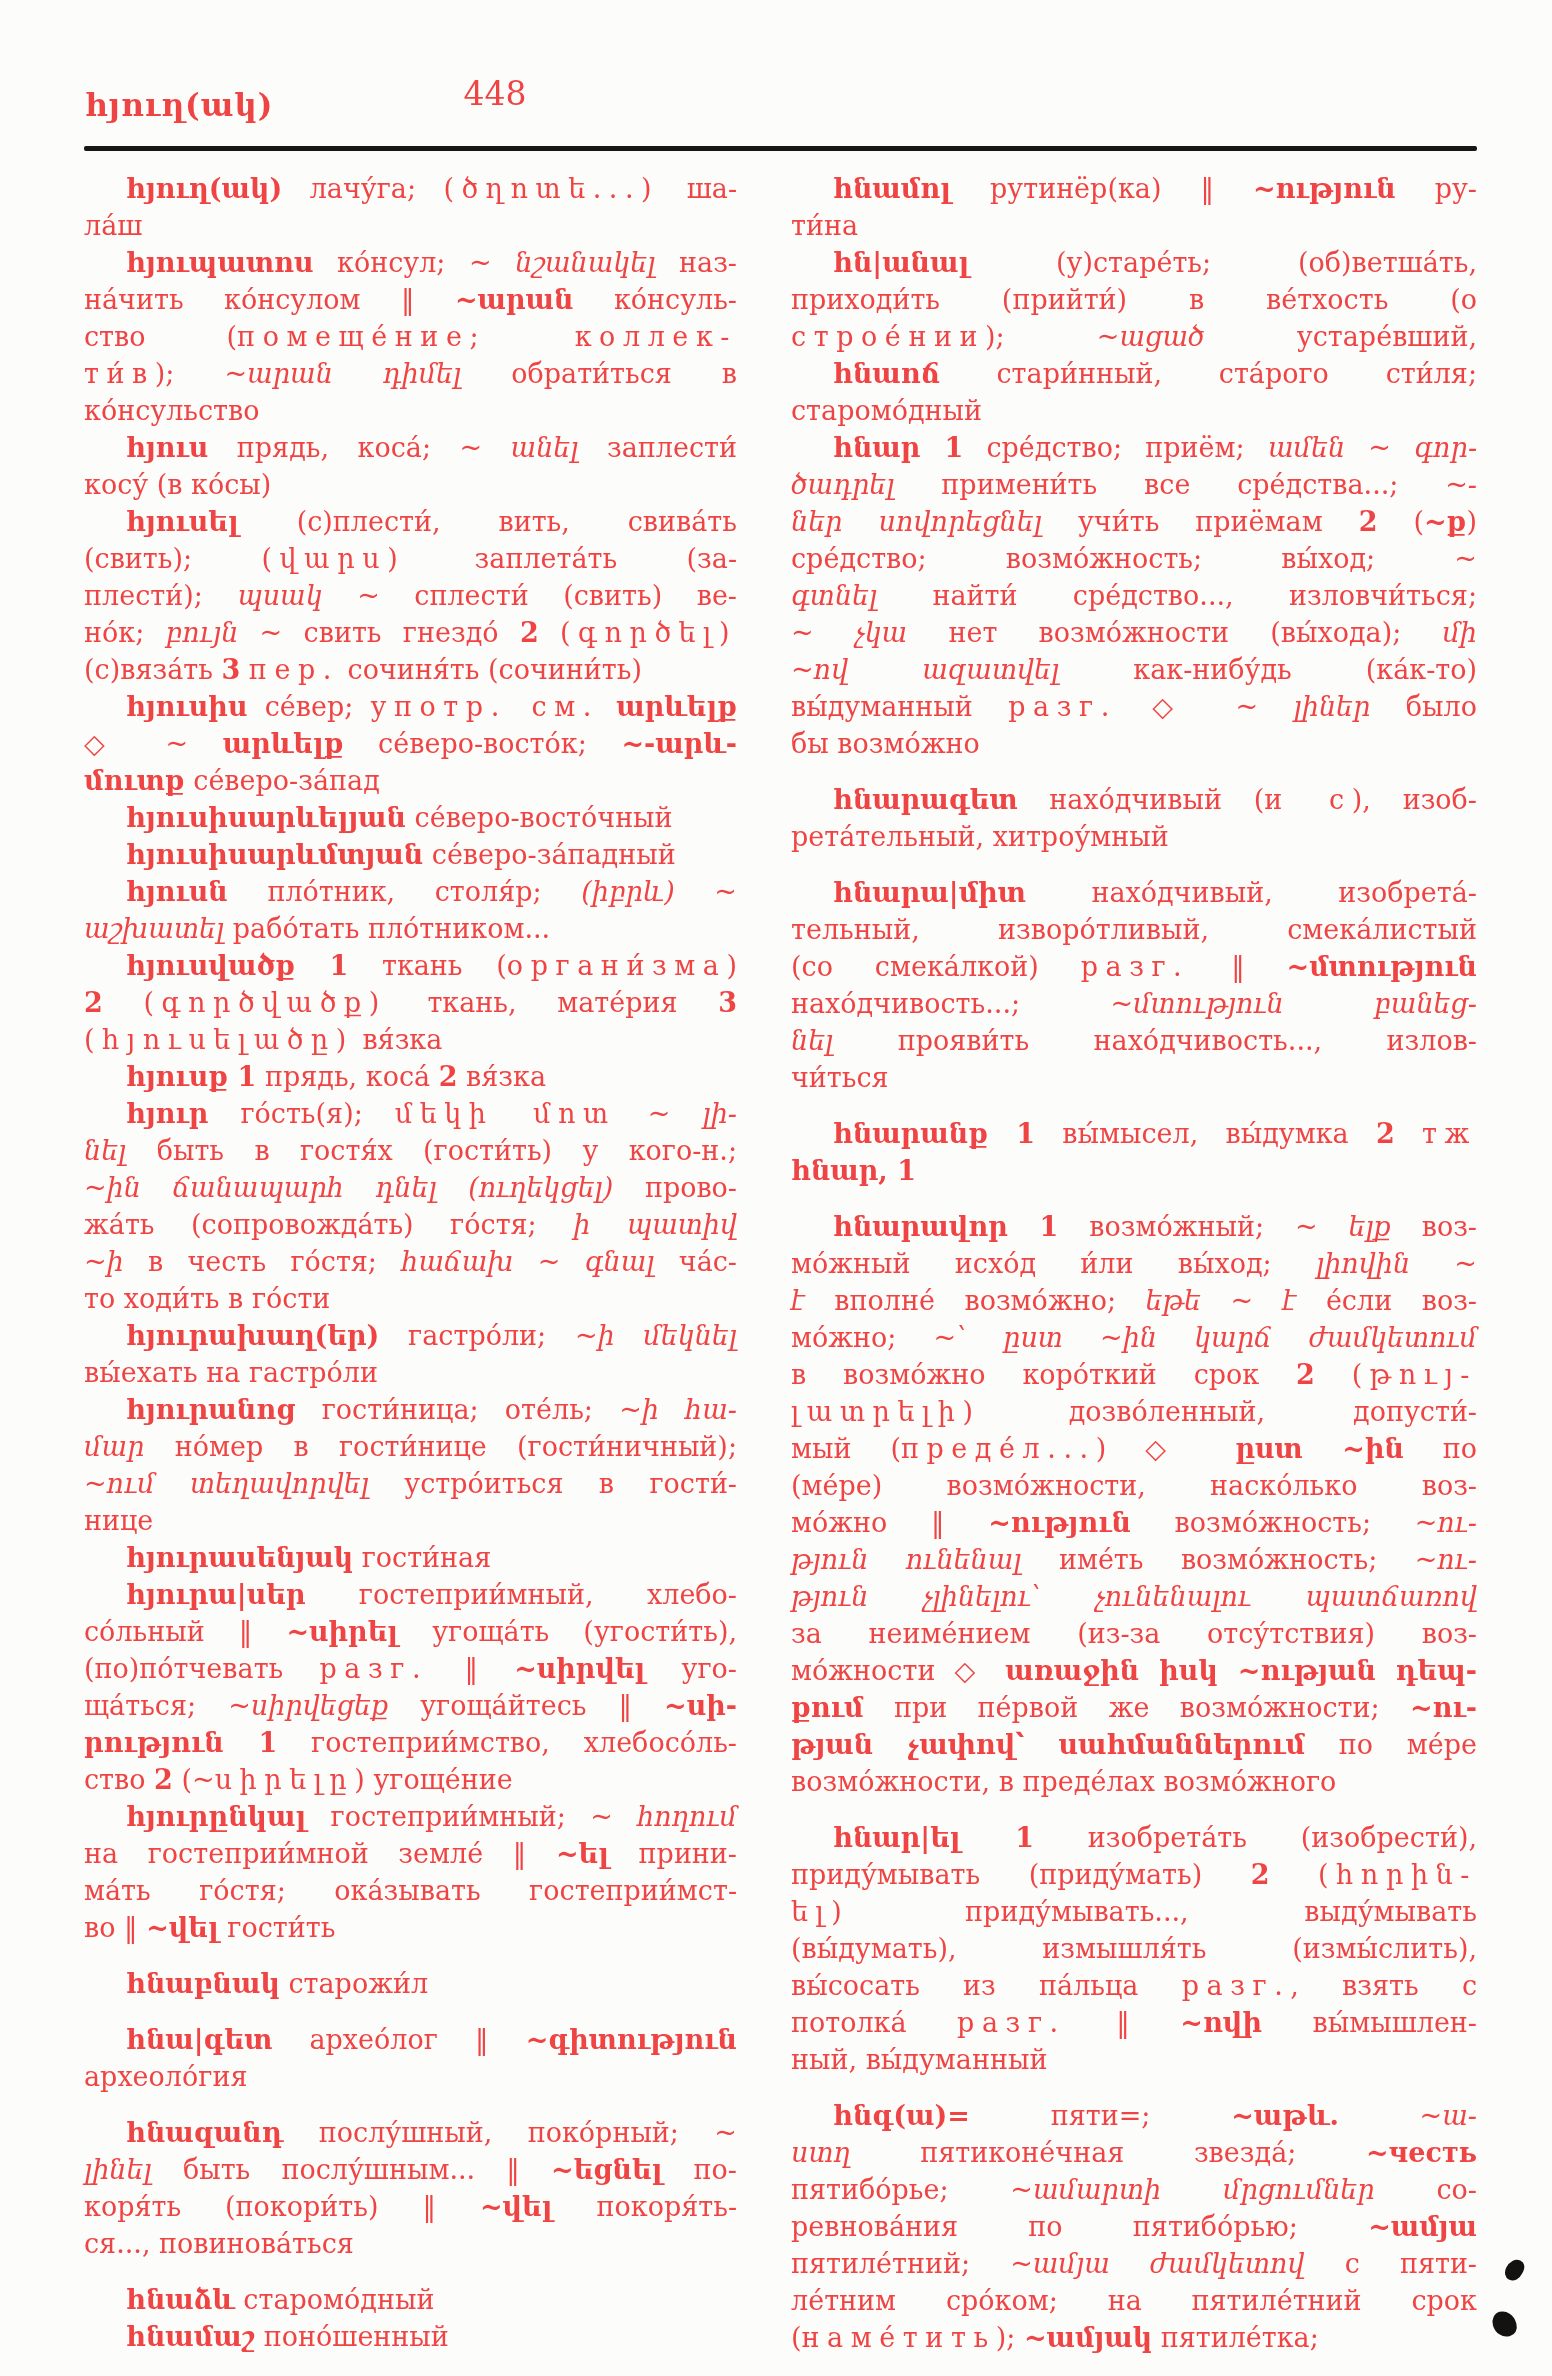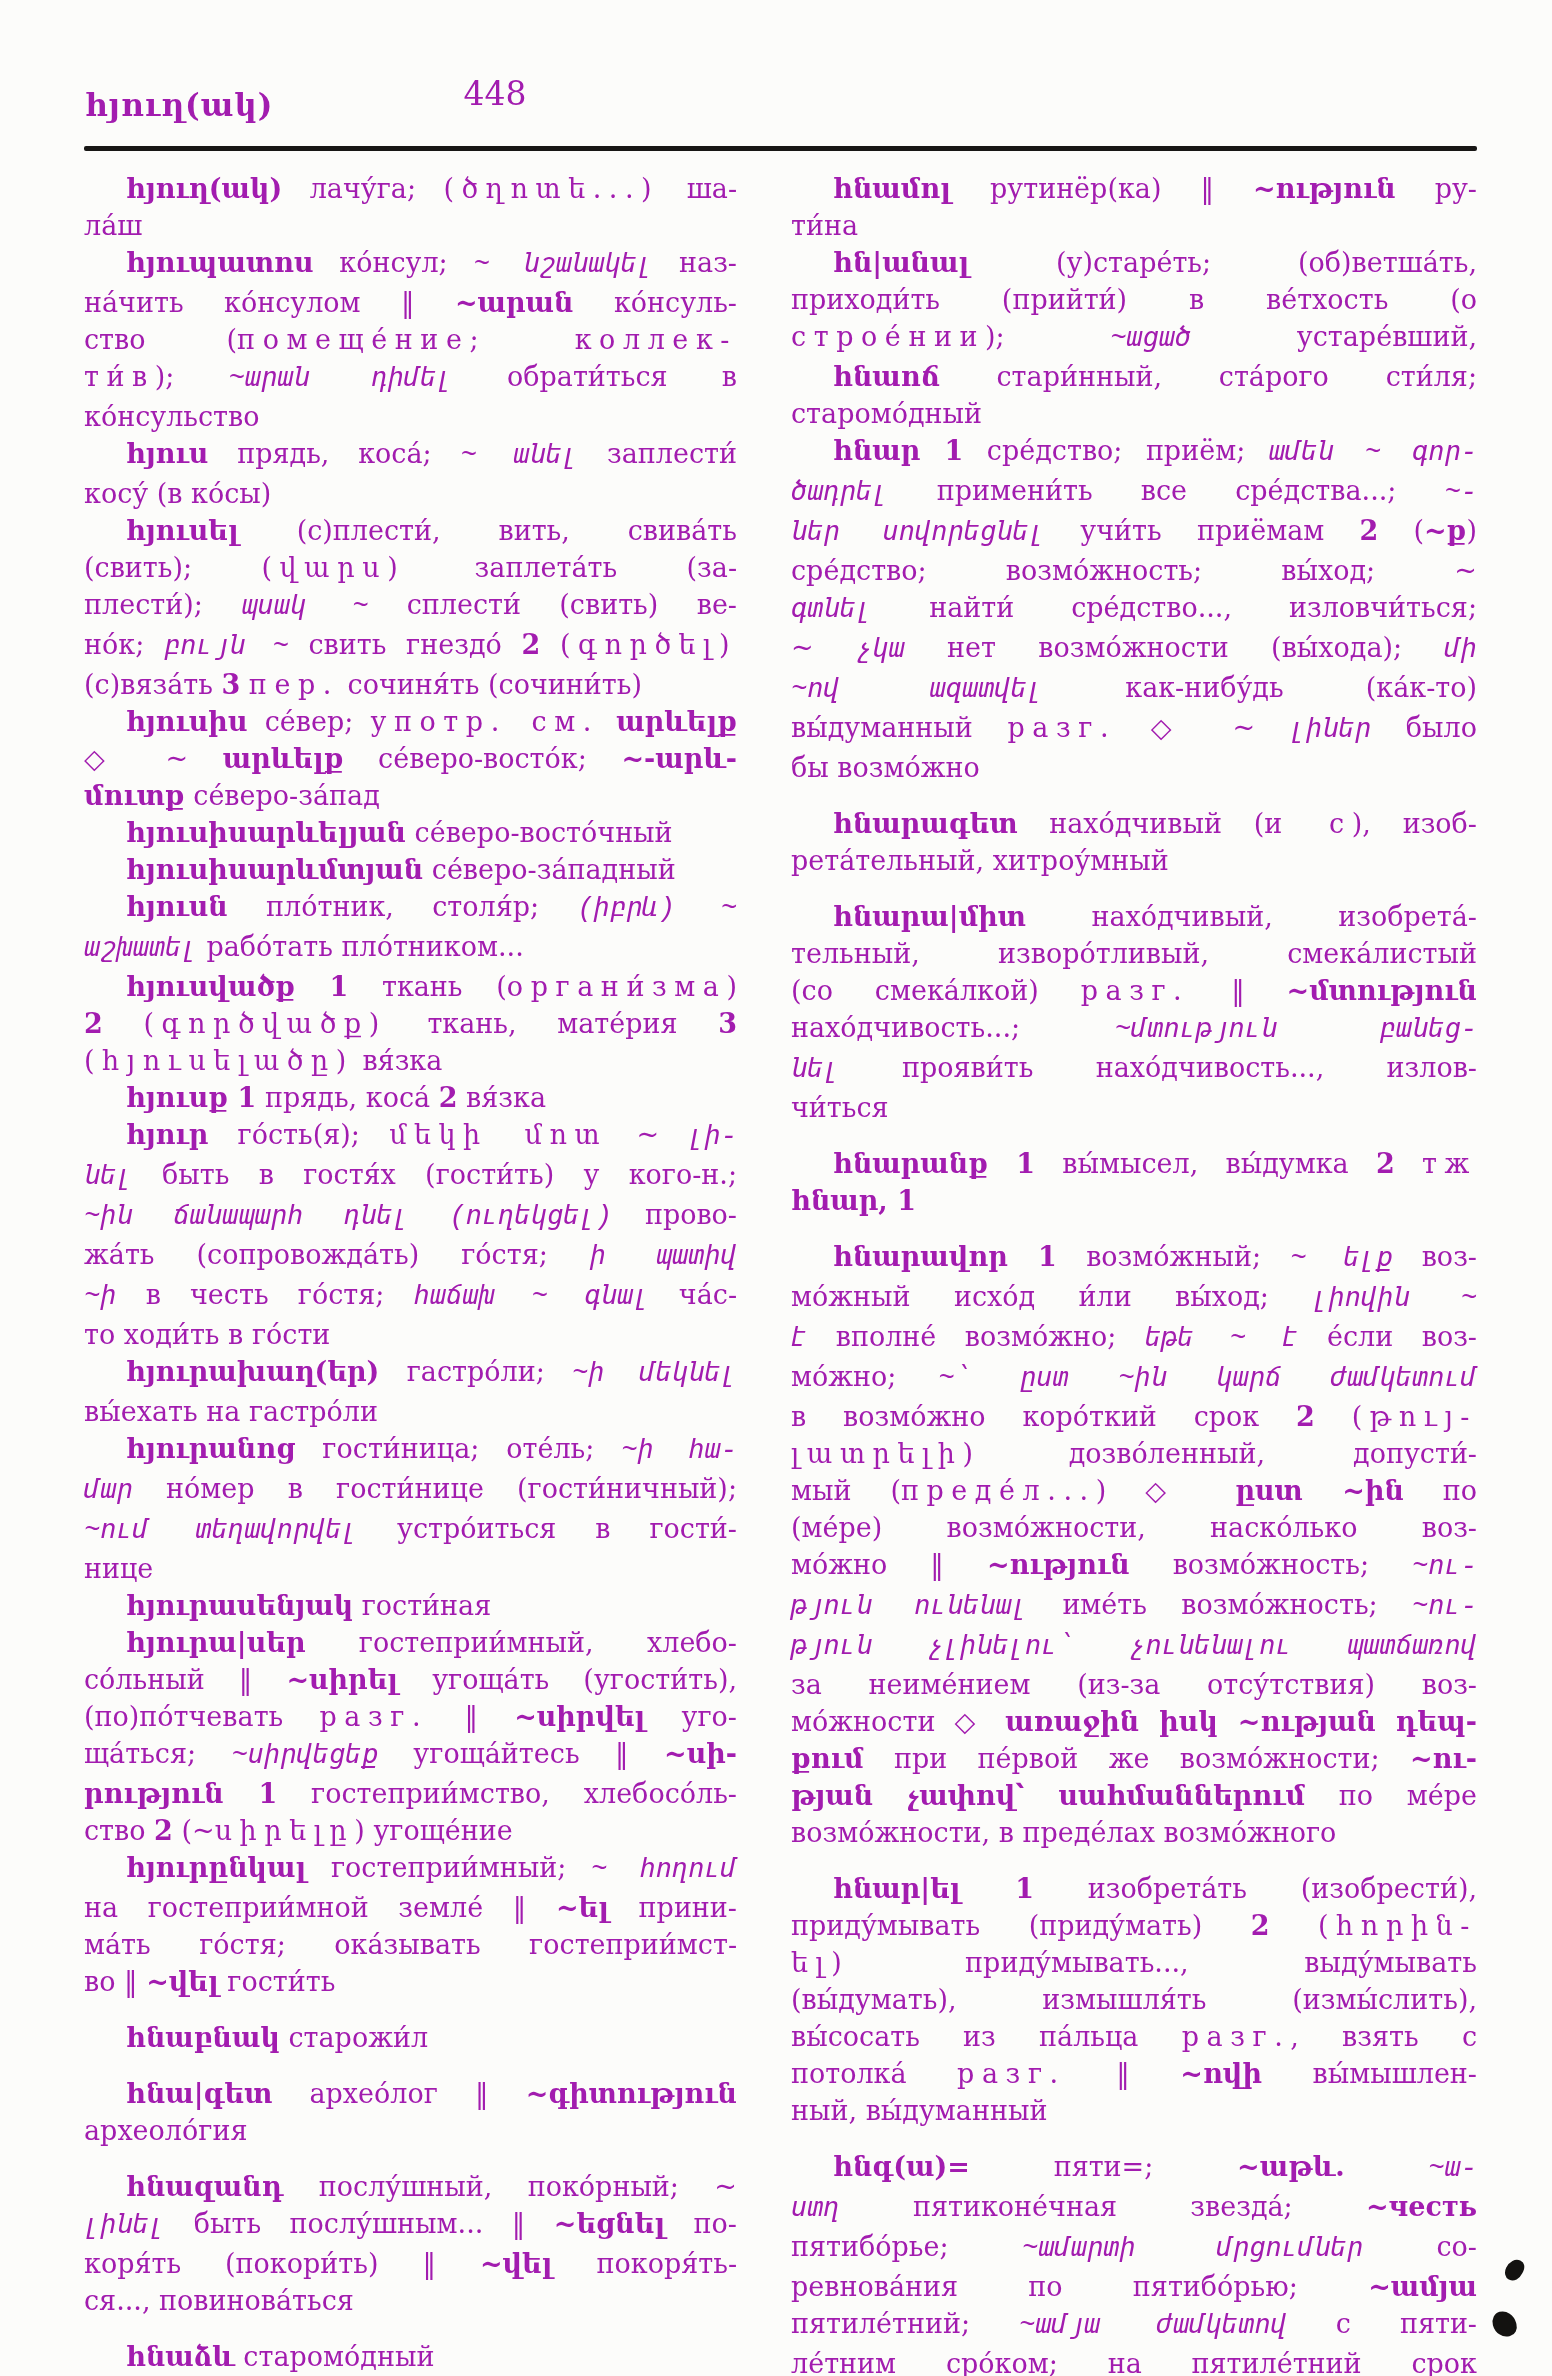--- a/index.html
+++ b/index.html
@@ -1,21 +1,21 @@
 <!DOCTYPE html>
 <html><head>
 <meta charset="utf-8">
 <style>
   html,body{margin:0;padding:0;background:#e8e8e6;}
   .page{
     position:relative;
     width:1552px;height:2376px;
     background:#fcfcfa;
     font-family:"DejaVu Serif","DejaVu Sans",serif;
-    color:#a21caf;
+    color:#ef4444;
     overflow:hidden;
   }
   .catchword{
     position:absolute;left:85px;top:87px;
     font-weight:700;font-size:31px;letter-spacing:1px;
   }
   .pageno{
     position:absolute;left:416px;top:74px;width:158px;
     text-align:center;font-size:33px;
   }
@@ -32,21 +32,21 @@
   .entry{margin:0;}
   .entry.gap{margin-top:19px;}
   .line{
     text-align:justify;
     text-align-last:justify;
     min-height:37px;
   }
   .line.last{text-align-last:auto;}
   .line.first{text-indent:42px;}
   .t-b{font-weight:700;}
-  .t-i{font-style:italic;font-family:Liberation Mono, monospace;}
+  .t-i{font-style:italic;}
   .t-is{letter-spacing:0.28em;}
   .t-rs{letter-spacing:0.28em;}
   .blob{position:absolute;background:#131210;}
   .blob1{left:1506px;top:2259px;width:17px;height:22px;border-radius:60% 40% 55% 45%;transform:rotate(25deg);}
   .blob2{left:1493px;top:2311px;width:23px;height:26px;border-radius:45% 60% 40% 60%;transform:rotate(-15deg);}
 </style>
 </head>
 <body>
 
 <div class="page">

